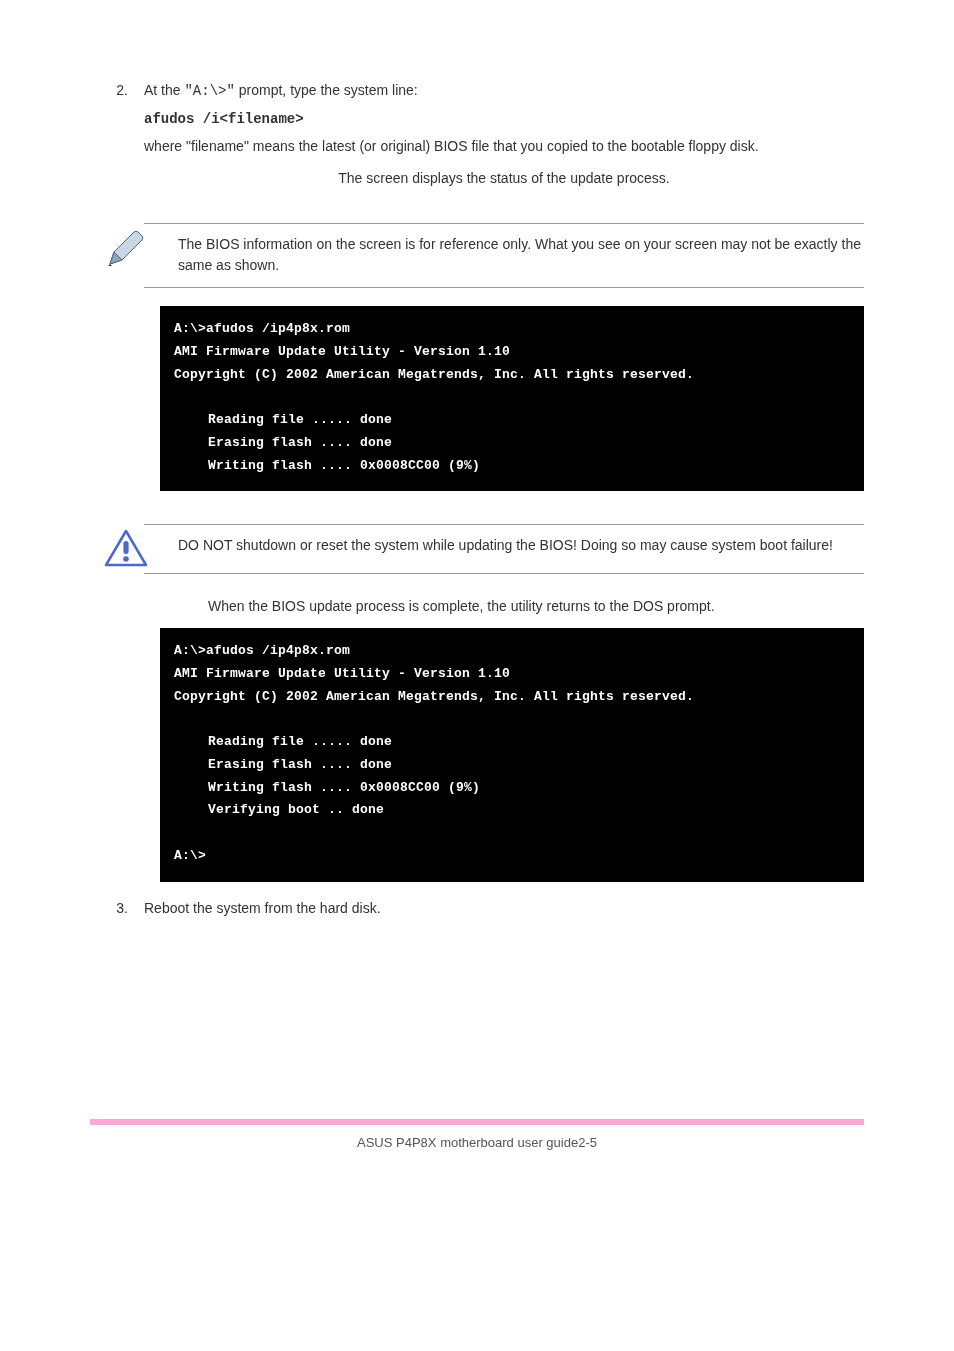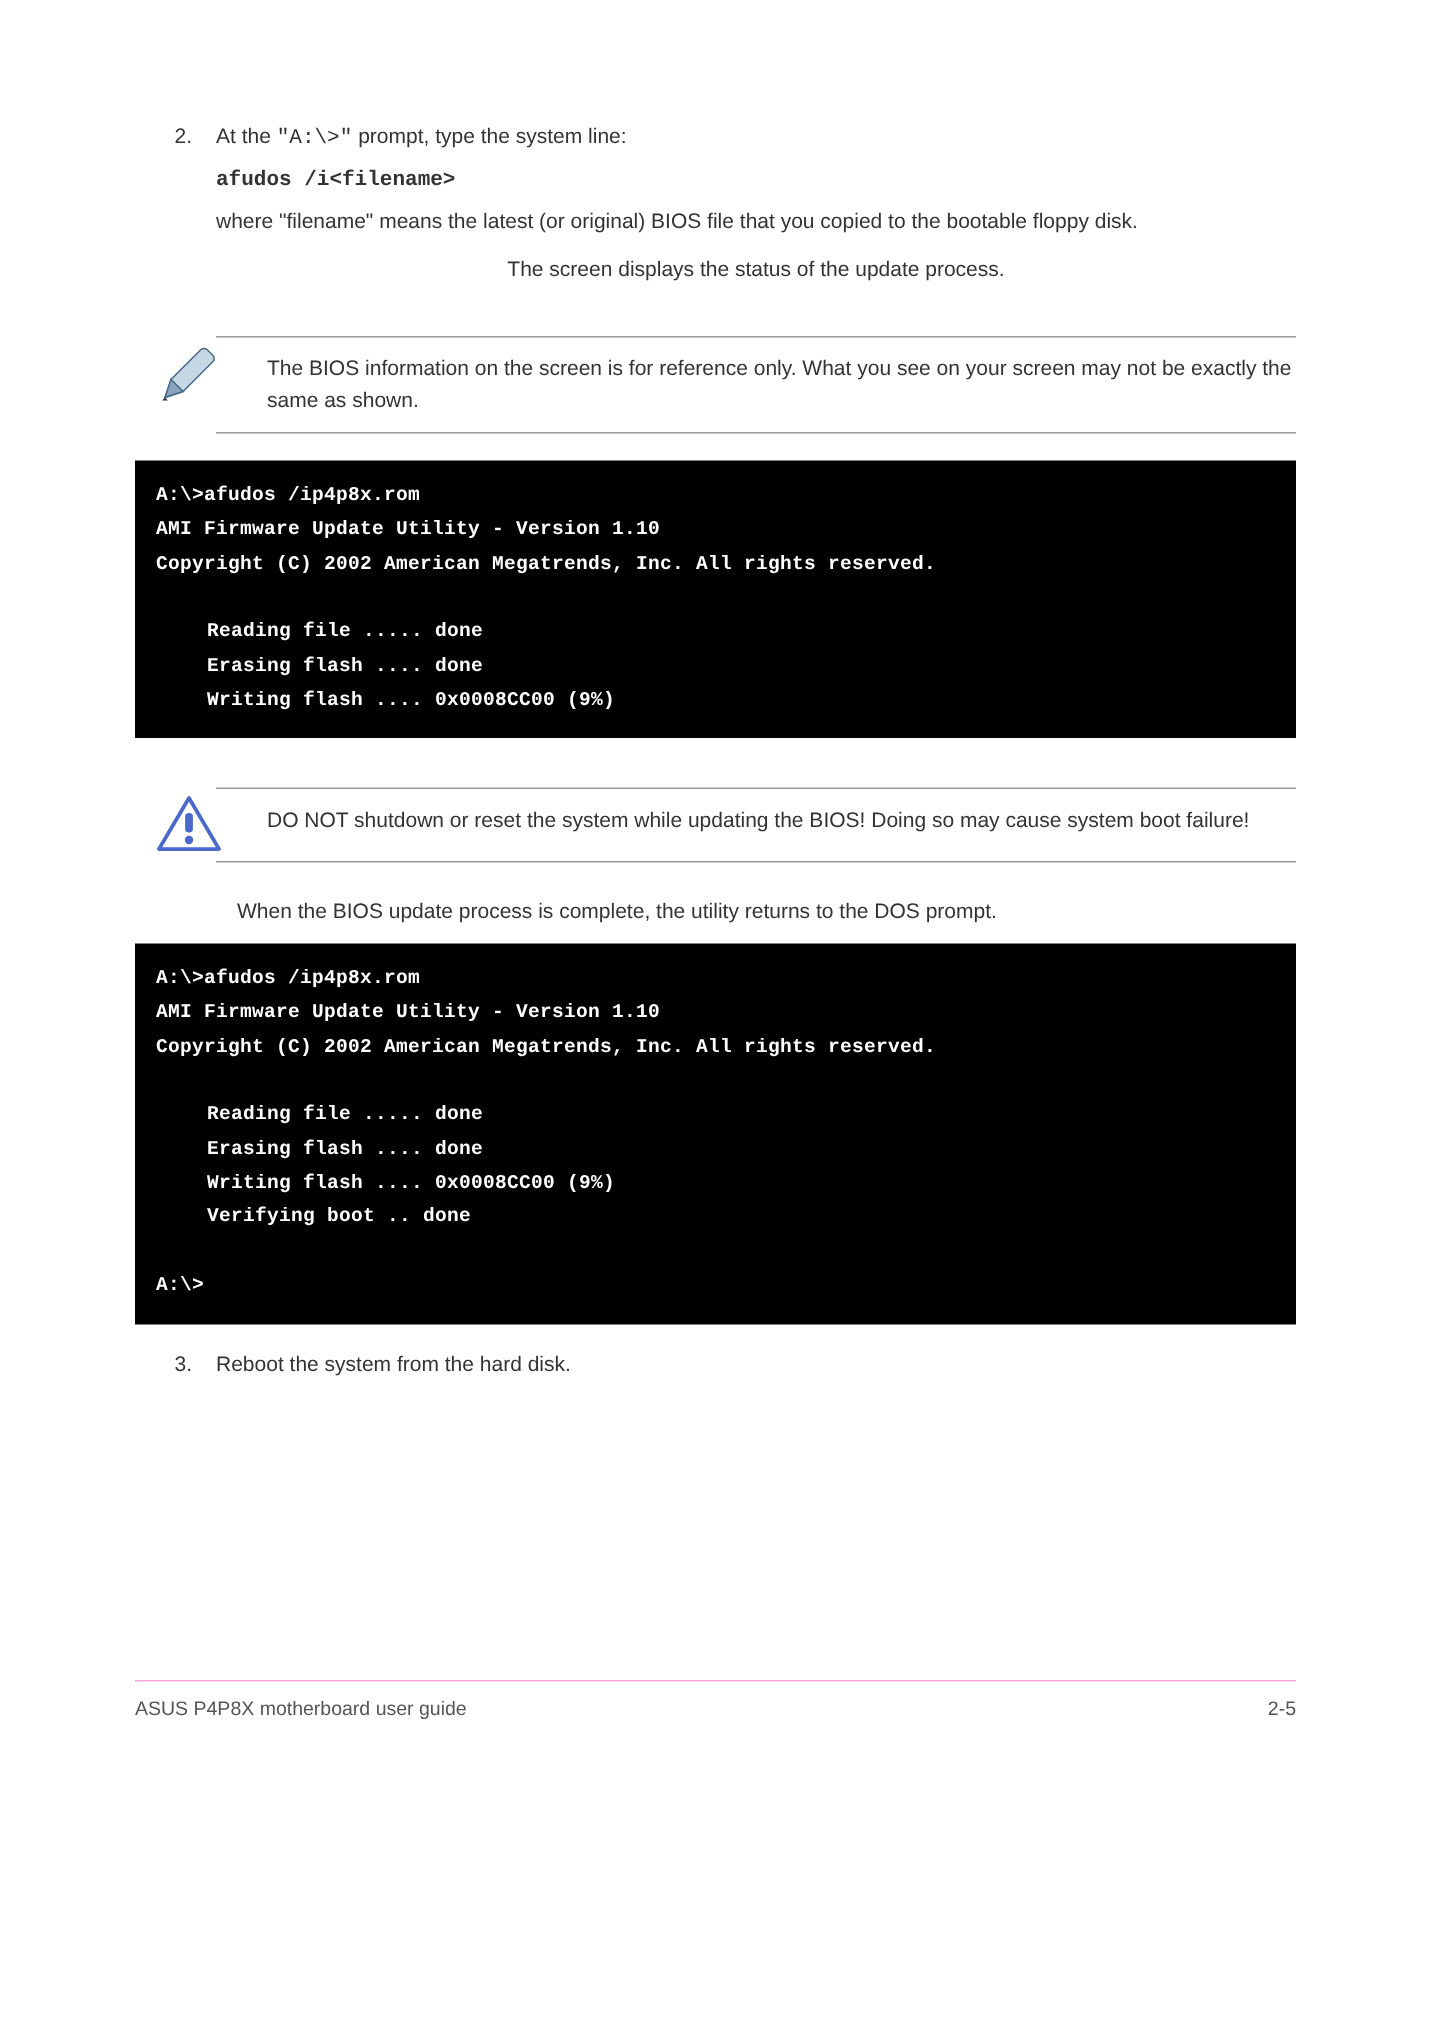--- a/index.html
+++ b/index.html
@@ -62,35 +62,36 @@
     padding: 6px 0;
   }
   .terminal {
     background: #000;
     color: #fff;
     font-family: "Courier New", Courier, monospace;
     font-size: 13px;
     font-weight: bold;
     line-height: 1.75;
     padding: 12px 14px 14px 14px;
+    margin-left: 70px;
     margin-top: 10px;
     margin-bottom: 16px;
     white-space: pre;
     letter-spacing: 0.2px;
   }
   .indent {
     display: inline-block;
     width: 34px;
   }
   .footer {
     margin-top: 200px;
-    border-top: 1px solid #f9a8d4;
+    border-top: 6px solid #f9a8d4;
     padding-top: 10px;
     display: flex;
-    justify-content: space-between;
+    justify-content: center;
     font-size: 13px;
     color: #555;
   }
   .footer-left { font-weight: normal; }
   .footer-right { font-weight: normal; }
   .blank { height: 1.75em; }
 </style>
 </head>
 <body>
 
@@ -129,21 +130,21 @@
     <div class="note-icon">
       <svg width="44" height="40" viewBox="0 0 44 40">
         <path d="M22 2 L42 36 L2 36 Z" fill="#ffffff" stroke="#4a69c9" stroke-width="2.5" stroke-linejoin="round"></path>
         <rect x="19.4" y="12" width="5.2" height="13" rx="2.5" fill="#4a69c9"></rect>
         <circle cx="22" cy="30" r="2.8" fill="#4a69c9"></circle>
       </svg>
     </div>
     <div class="note-text">DO NOT shutdown or reset the system while updating the BIOS! Doing so may cause system boot failure!</div>
   </div>
 
-  <div style="margin-left:68px; margin-top:22px; margin-bottom:10px;">
+  <div style="margin-left:118px; margin-top:22px; margin-bottom:10px;">
     <div class="step-text">When the BIOS update process is complete, the utility returns to the DOS prompt.</div>
   </div>
 
   <div class="terminal"><span>A:\&gt;afudos /ip4p8x.rom</span>
 <span>AMI Firmware Update Utility - Version 1.10</span>
 <span>Copyright (C) 2002 American Megatrends, Inc. All rights reserved.</span>
 <span class="blank"> </span>
 <span class="indent"></span><span>Reading file ..... done</span>
 <span class="indent"></span><span>Erasing flash .... done</span>
 <span class="indent"></span><span>Writing flash .... 0x0008CC00 (9%)</span>

